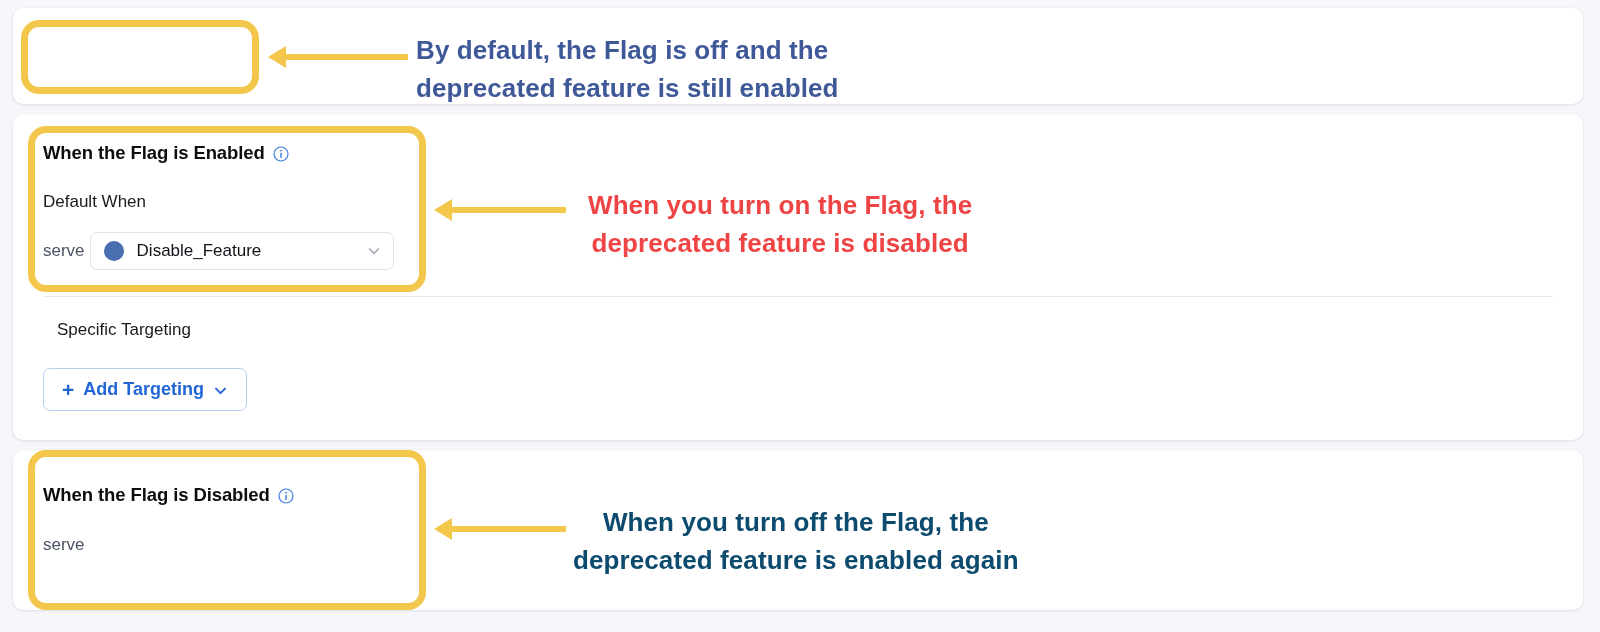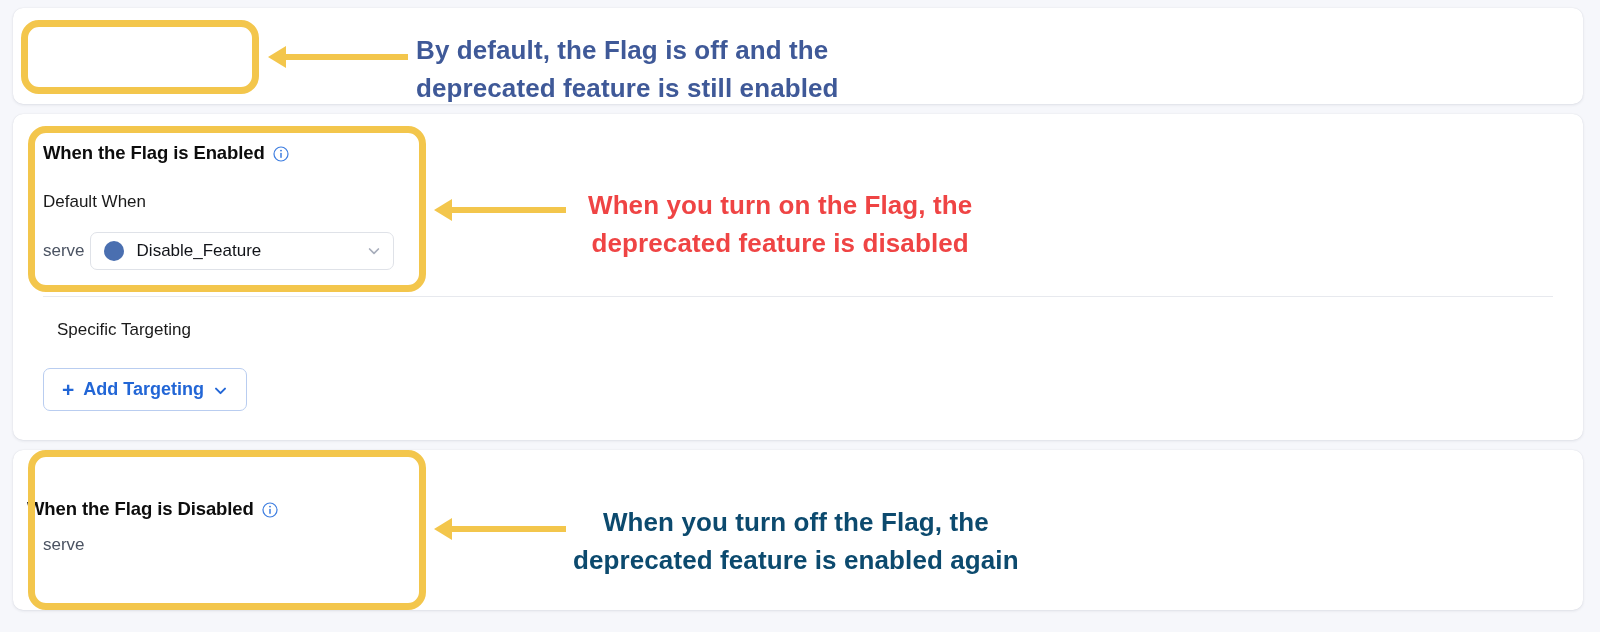--- a/index.html
+++ b/index.html
@@ -86,21 +86,21 @@
     font-size: 18.5px;
     font-weight: bold;
     color: #0d0d0d;
     letter-spacing: -.1px;
     display: flex;
     align-items: center;
     gap: 8px;
     white-space: nowrap;
   }
   #title-enabled  { left: 43px; top: 142px; }
-  #title-disabled { left: 27px; top: 484px; margin-top: 14px; }
+  #title-disabled { left: 43px; top: 484px; }
 
   .info-icon {
     width: 16px;
     height: 16px;
     display: inline-block;
     position: relative;
     top: 1px;
   }
   .info-icon svg { display: block; }
 

